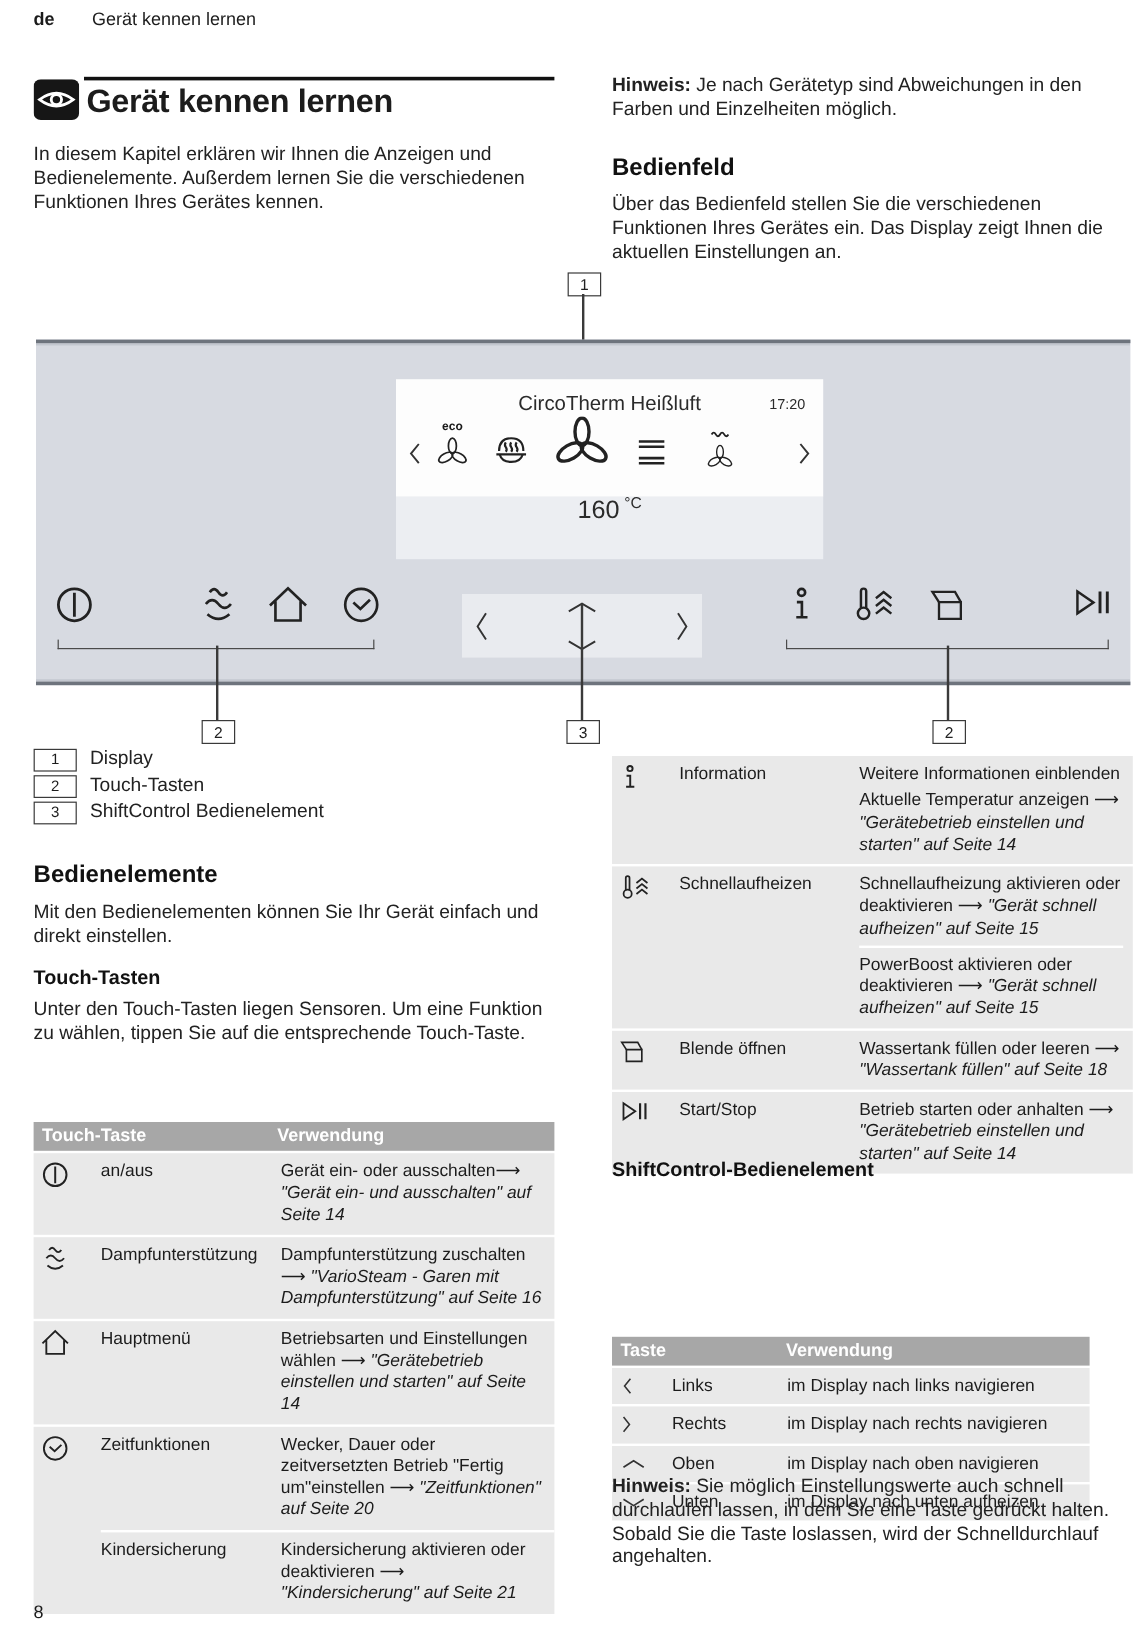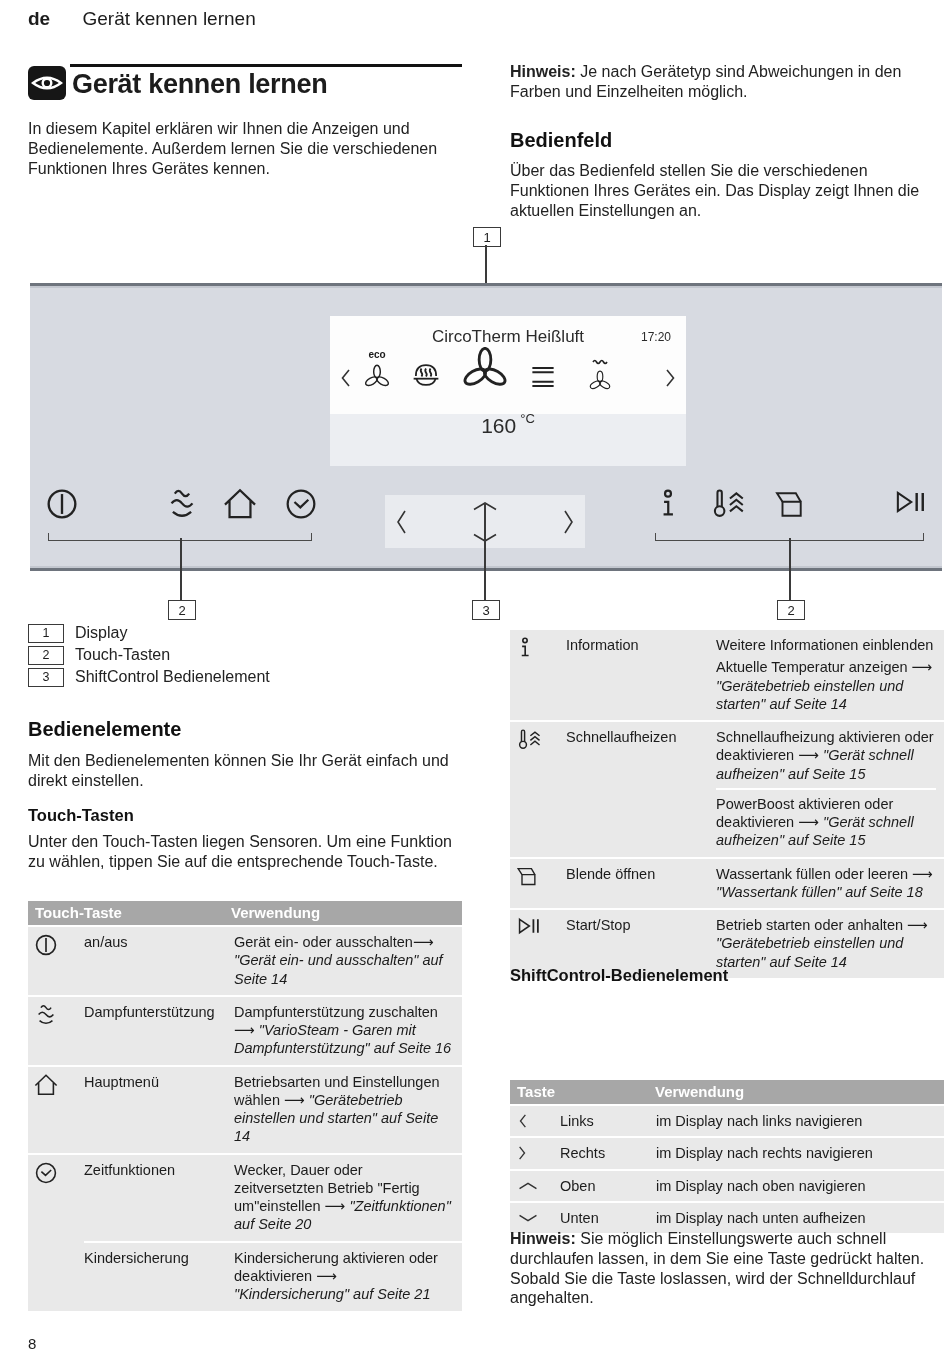--- a/index.html
+++ b/index.html
@@ -22,39 +22,39 @@
   .callout{width:26px;height:18px;border:1.5px solid #3a3a3a;background:#fff;
            display:flex;align-items:center;justify-content:center;font-size:13px;color:#222;}
   .cline{background:#3a3a3a;width:1.5px;}
   .bracket{border-left:1.5px solid #4a4a4a;border-right:1.5px solid #4a4a4a;border-bottom:1.5px solid #4a4a4a;height:7px;}
   
   .legend-row{display:flex;align-items:center;height:22px;}
   .legend-box{width:34px;height:17px;border:1.5px solid #3a3a3a;display:flex;align-items:center;justify-content:center;font-size:12.5px;flex:0 0 auto;}
   .legend-label{margin-left:11px;font-size:16px;color:#222;}
   
   .tbl{font-size:14.5px;line-height:1.26;color:#1c1c1c;}
-  .tbl-head{background:#a7a7a7;color:#fff;font-weight:bold;display:flex;height:24px;align-items:center;margin-bottom:2px;font-size:15px;}
+  .tbl-head{background:#a7a7a7;color:#fff;font-weight:bold;display:flex;height:24px;align-items:center;margin-bottom:2px;font-size:15px;margin-top:34px;}
   .trow{background:#e9e9e9;display:flex;margin-bottom:2px;}
   .c-ic{flex:0 0 50px;padding:6px 0 4px 6px;}
   .c-lab{flex:0 0 146px;padding:6px 4px 6px 0;}
   .c-use{flex:1 1 auto;padding:6px 8px 7px 0;}
   .subsep{border-top:2px solid #fff;margin-top:5px;padding-top:5px;}
   svg{display:block;}
   .ic{stroke:#222;fill:none;}
   .thin{stroke:#333;fill:none;}
   .keycell{flex:0 0 42px;padding:7px 0 5px 8px;}
   .keylab{flex:0 0 96px;padding:6px 0;}
   .keyuse{flex:1 1 auto;padding:6px 6px 6px 0;}
 </style>
 </head>
 <body>
 
 <div id="page">
 
-  <div class="abs" style="left:28px;top:8px;font-size:19px;">
+  <div class="abs" style="left:28px;top:8px;font-size:15px;">
     <span class="b">de</span>
     <span style="margin-left:27px;">Gerät kennen lernen</span>
   </div>
 
   <div class="abs" style="left:28px;top:62px;width:434px;">
     <div class="abs" style="left:42px;top:2px;width:392px;border-top:3px solid #111;"></div>
     <div class="abs" style="left:0;top:4px;">
       <svg width="38" height="34" viewBox="0 0 38 34">
         <rect x="0" y="0" width="38" height="34" rx="6" fill="#161616"></rect>
         <path d="M5,17 Q19,6.5 33,17 Q19,27.5 5,17 Z" stroke="#fff" stroke-width="2.4" fill="none"></path>
@@ -356,21 +356,21 @@
             <path d="M6.5,-7.5 V7.5 M11.5,-7.5 V7.5" stroke-width="2"></path>
           </svg>
       </span>
       <span class="c-lab">Start/Stop</span>
       <span class="c-use"><span>Betrieb starten oder anhalten ⟶ </span><span class="ref">"Gerätebetrieb einstellen und starten" auf Seite 14</span></span>
     </div>
   </div>
 
   <h3 class="h3 abs" style="left:510px;top:966px;">ShiftControl-Bedienelement</h3>
 
-  <div class="abs tbl" style="left:510px;top:1080px;width:434px;">
+  <div class="abs tbl" style="left:510px;top:1080px;width:398px;">
     <div class="tbl-head">
       <span style="flex:0 0 138px;padding-left:7px;">Taste</span>
       <span>Verwendung</span>
     </div>
     <div class="trow">
       <span class="keycell">
         <svg width="9" height="16" viewBox="0 0 11 18">
             <path class="thin" d="M9,1.5 L3,9 L9,16.5" stroke-width="1.6"></path>
           </svg>
       </span>

